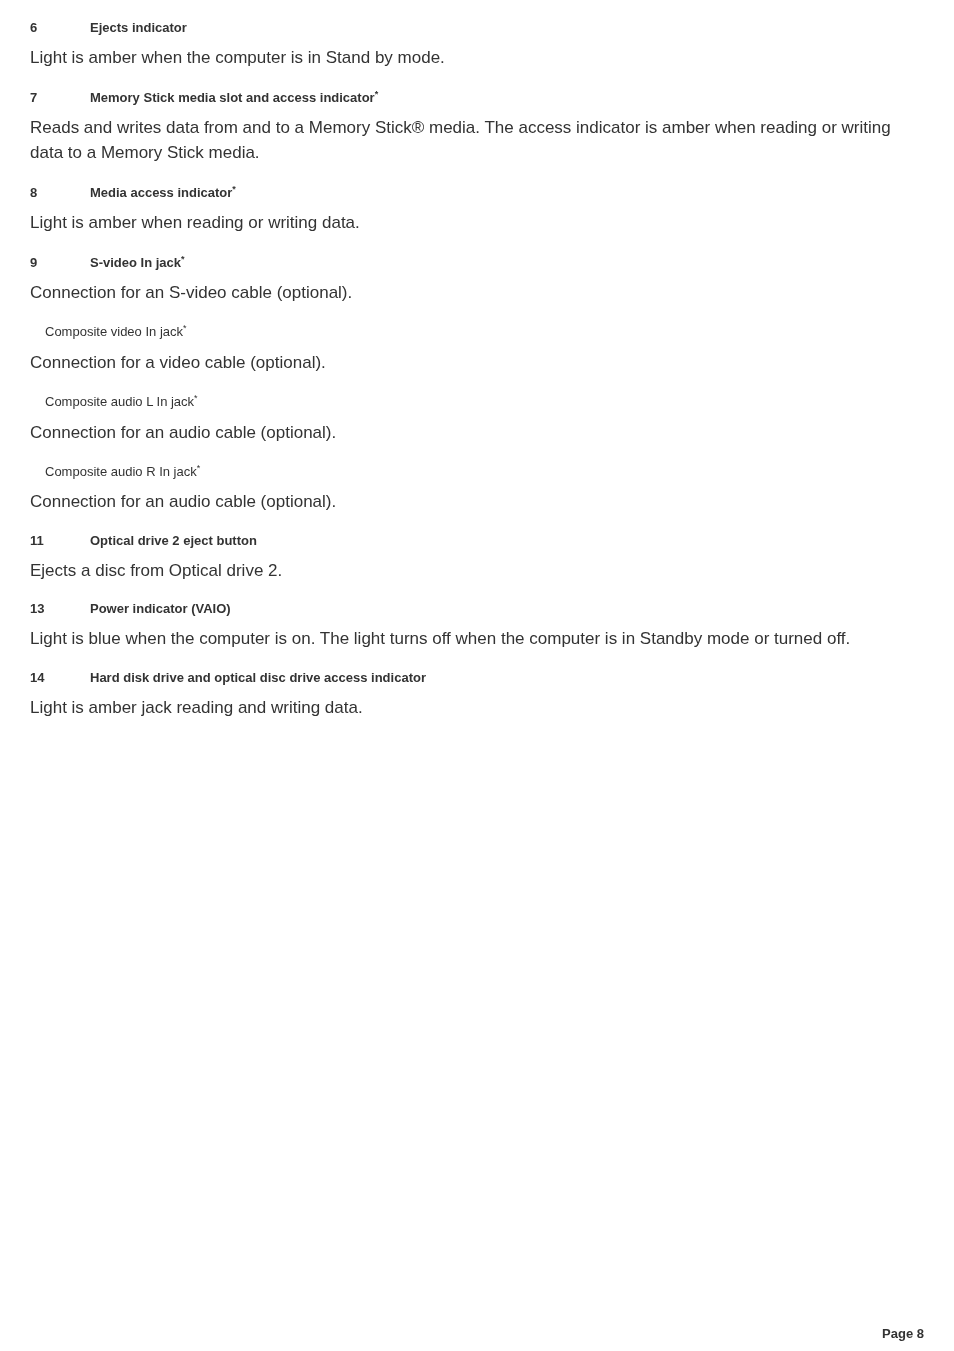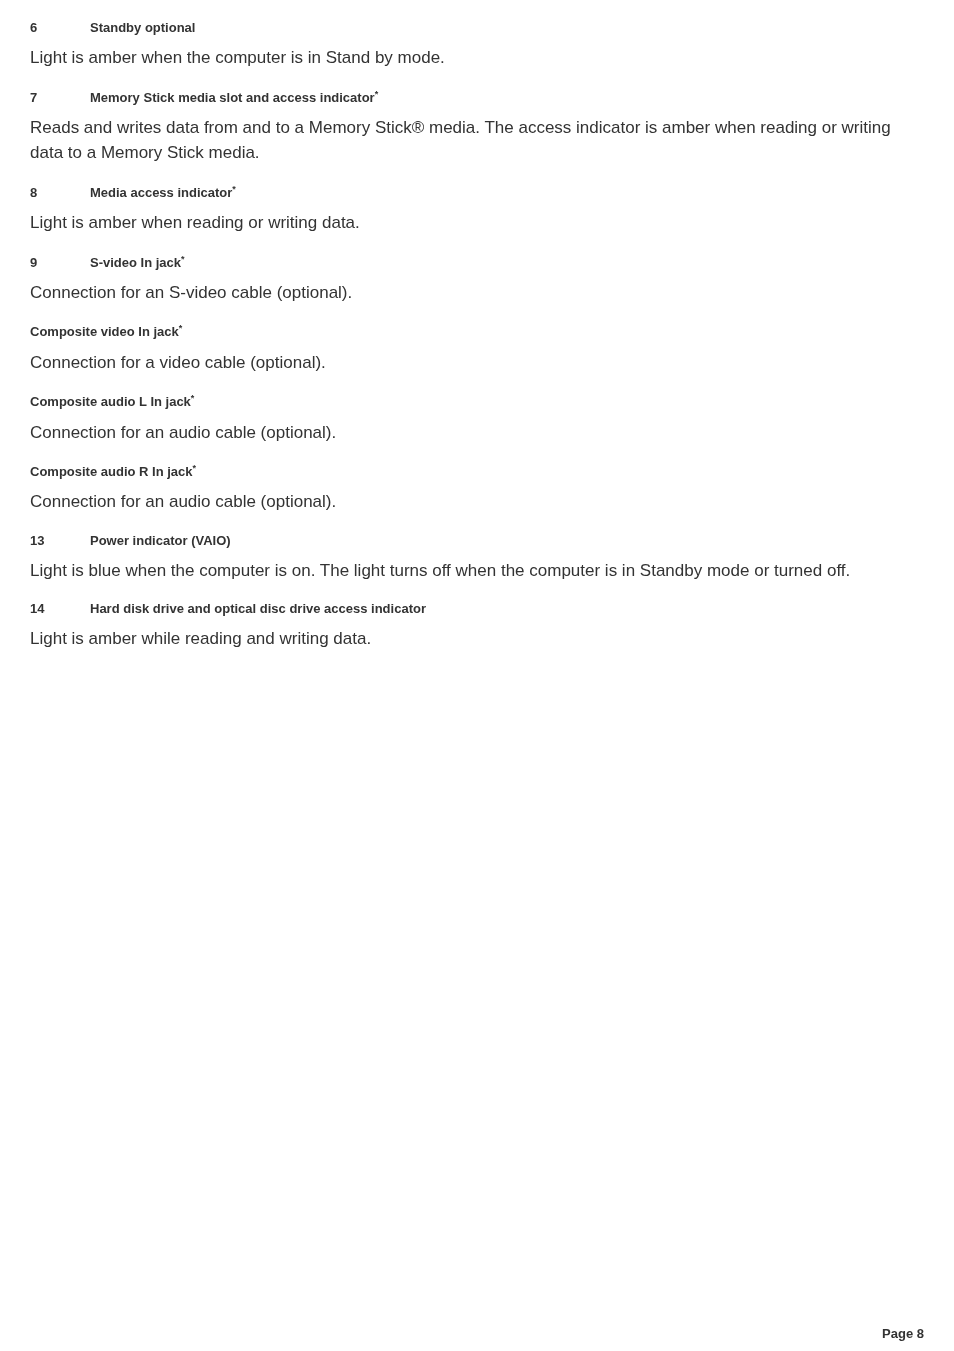--- a/index.html
+++ b/index.html
@@ -49,24 +49,25 @@
       vertical-align: super;
     }
 
     .section-body {
       font-size: 17px;
       line-height: 1.5;
       margin-bottom: 6px;
     }
 
     .header-only {
-      font-weight: bold;
+      font-weight: normal;
       font-size: 13px;
       margin-bottom: 10px;
       margin-top: 10px;
+      margin-left: 15px;
     }
 
     .header-only sup {
       font-size: 9px;
       vertical-align: super;
     }
 
     .page-footer {
       position: absolute;
       bottom: 10px;
@@ -76,21 +77,21 @@
     }
   </style>
 </head>
 <body>
 
 <div class="page-content">
   <div id="sections-container">
       <div class="section">
         <div class="section-header">
           <span class="section-number">6</span>
-          <span class="section-title">Standby optional</span>
+          <span class="section-title">Ejects indicator</span>
         </div>
         <p class="section-body">Light is amber when the computer is in Stand by mode.</p>
       </div>
       <div class="section">
         <div class="section-header">
           <span class="section-number">7</span>
           <span class="section-title">Memory Stick media slot and access indicator<sup>*</sup></span>
         </div>
         <p class="section-body">Reads and writes data from and to a Memory Stick® media. The access indicator is amber when reading or writing data to a Memory Stick media.</p>
       </div>
@@ -114,33 +115,40 @@
       </div>
       <div class="section">
         <div class="header-only">Composite audio L In jack<sup>*</sup></div>
         <p class="section-body">Connection for an audio cable (optional).</p>
       </div>
       <div class="section">
         <div class="header-only">Composite audio R In jack<sup>*</sup></div>
         <p class="section-body">Connection for an audio cable (optional).</p>
       </div>
       <div class="section">
+        <div class="section-header">
+          <span class="section-number">11</span>
+          <span class="section-title">Optical drive 2 eject button</span>
+        </div>
+        <p class="section-body">Ejects a disc from Optical drive 2.</p>
+      </div>
+      <div class="section">
       </div>
       <div class="section">
         <div class="section-header">
           <span class="section-number">13</span>
           <span class="section-title">Power indicator (VAIO)</span>
         </div>
         <p class="section-body">Light is blue when the computer is on. The light turns off when the computer is in Standby mode or turned off.</p>
       </div>
       <div class="section">
         <div class="section-header">
           <span class="section-number">14</span>
           <span class="section-title">Hard disk drive and optical disc drive access indicator</span>
         </div>
-        <p class="section-body">Light is amber while reading and writing data.</p>
+        <p class="section-body">Light is amber jack reading and writing data.</p>
       </div>
     </div>
 </div>
 
 <div class="page-footer">
   <span>Page 8</span>
 </div>
 
 </body></html>

